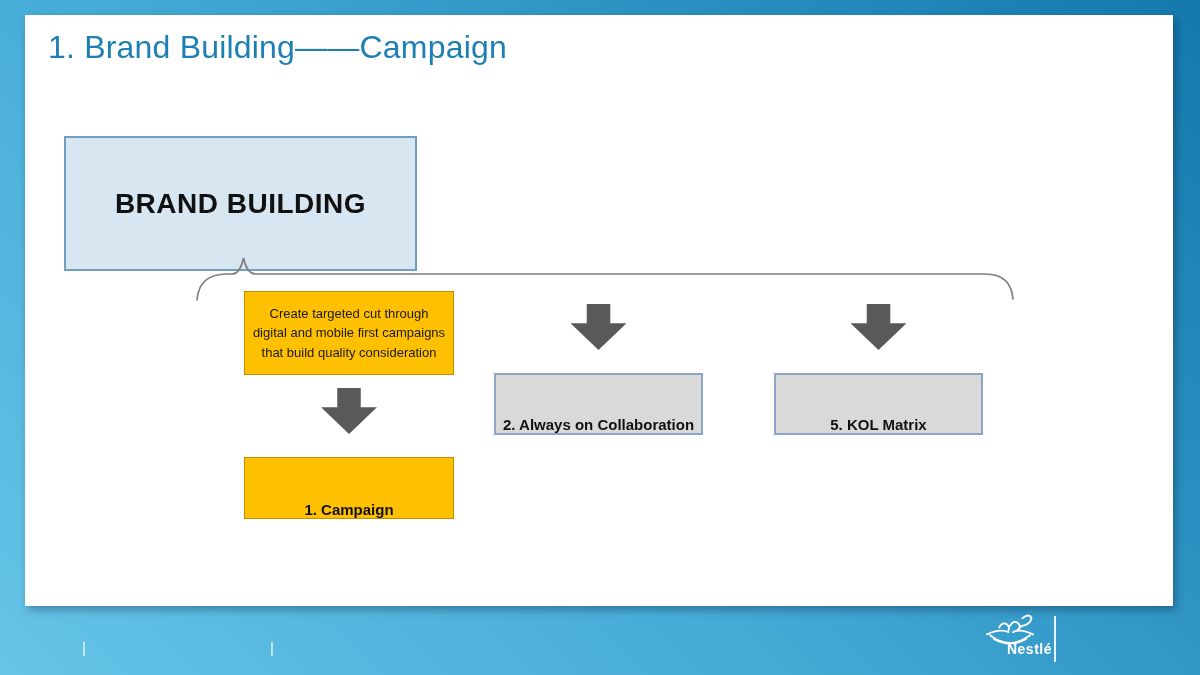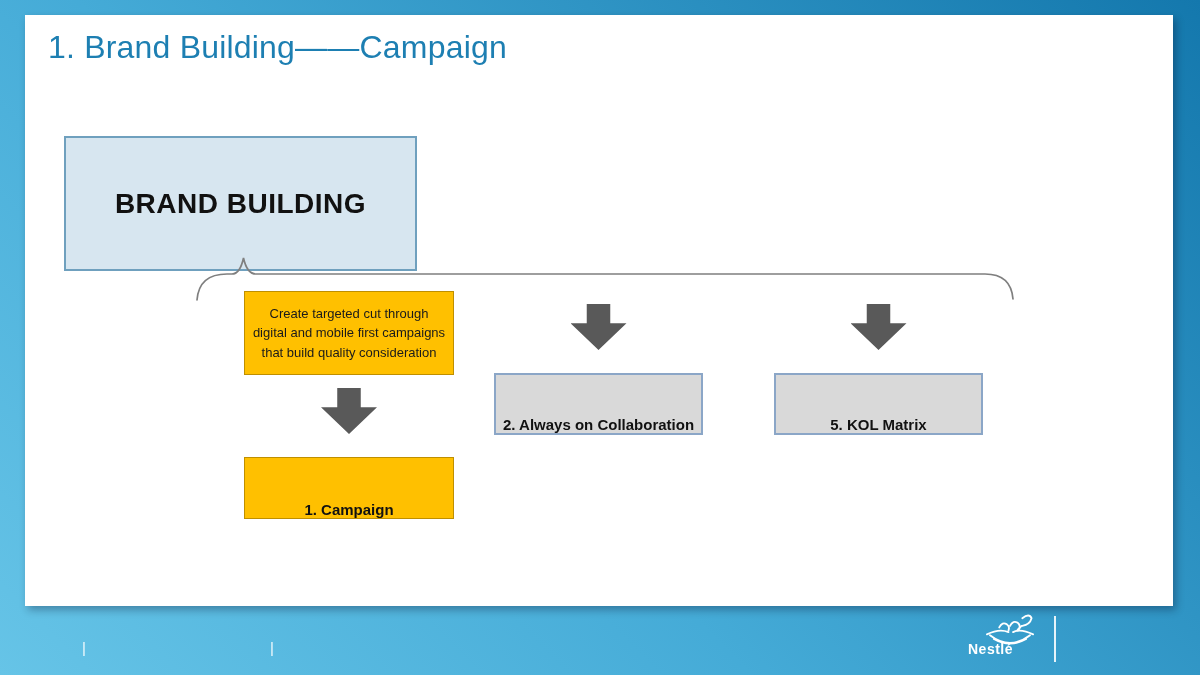--- a/index.html
+++ b/index.html
@@ -103,21 +103,21 @@
 
   .nest-icon {
     position: absolute;
     left: 974px; top: 609px;
     width: 72px; height: 40px;
   }
   .nestle-word {
     position: absolute;
     left: 968px; top: 641px;
     width: 84px;
-    text-align: left;
+    text-align: right;
     color: #ffffff;
     font-size: 14px;
     font-weight: bold;
     letter-spacing: 0.5px;
   }
   .logo-divider {
     position: absolute;
     left: 1054px; top: 616px;
     width: 2px; height: 46px;
     background: rgba(255,255,255,0.88);

